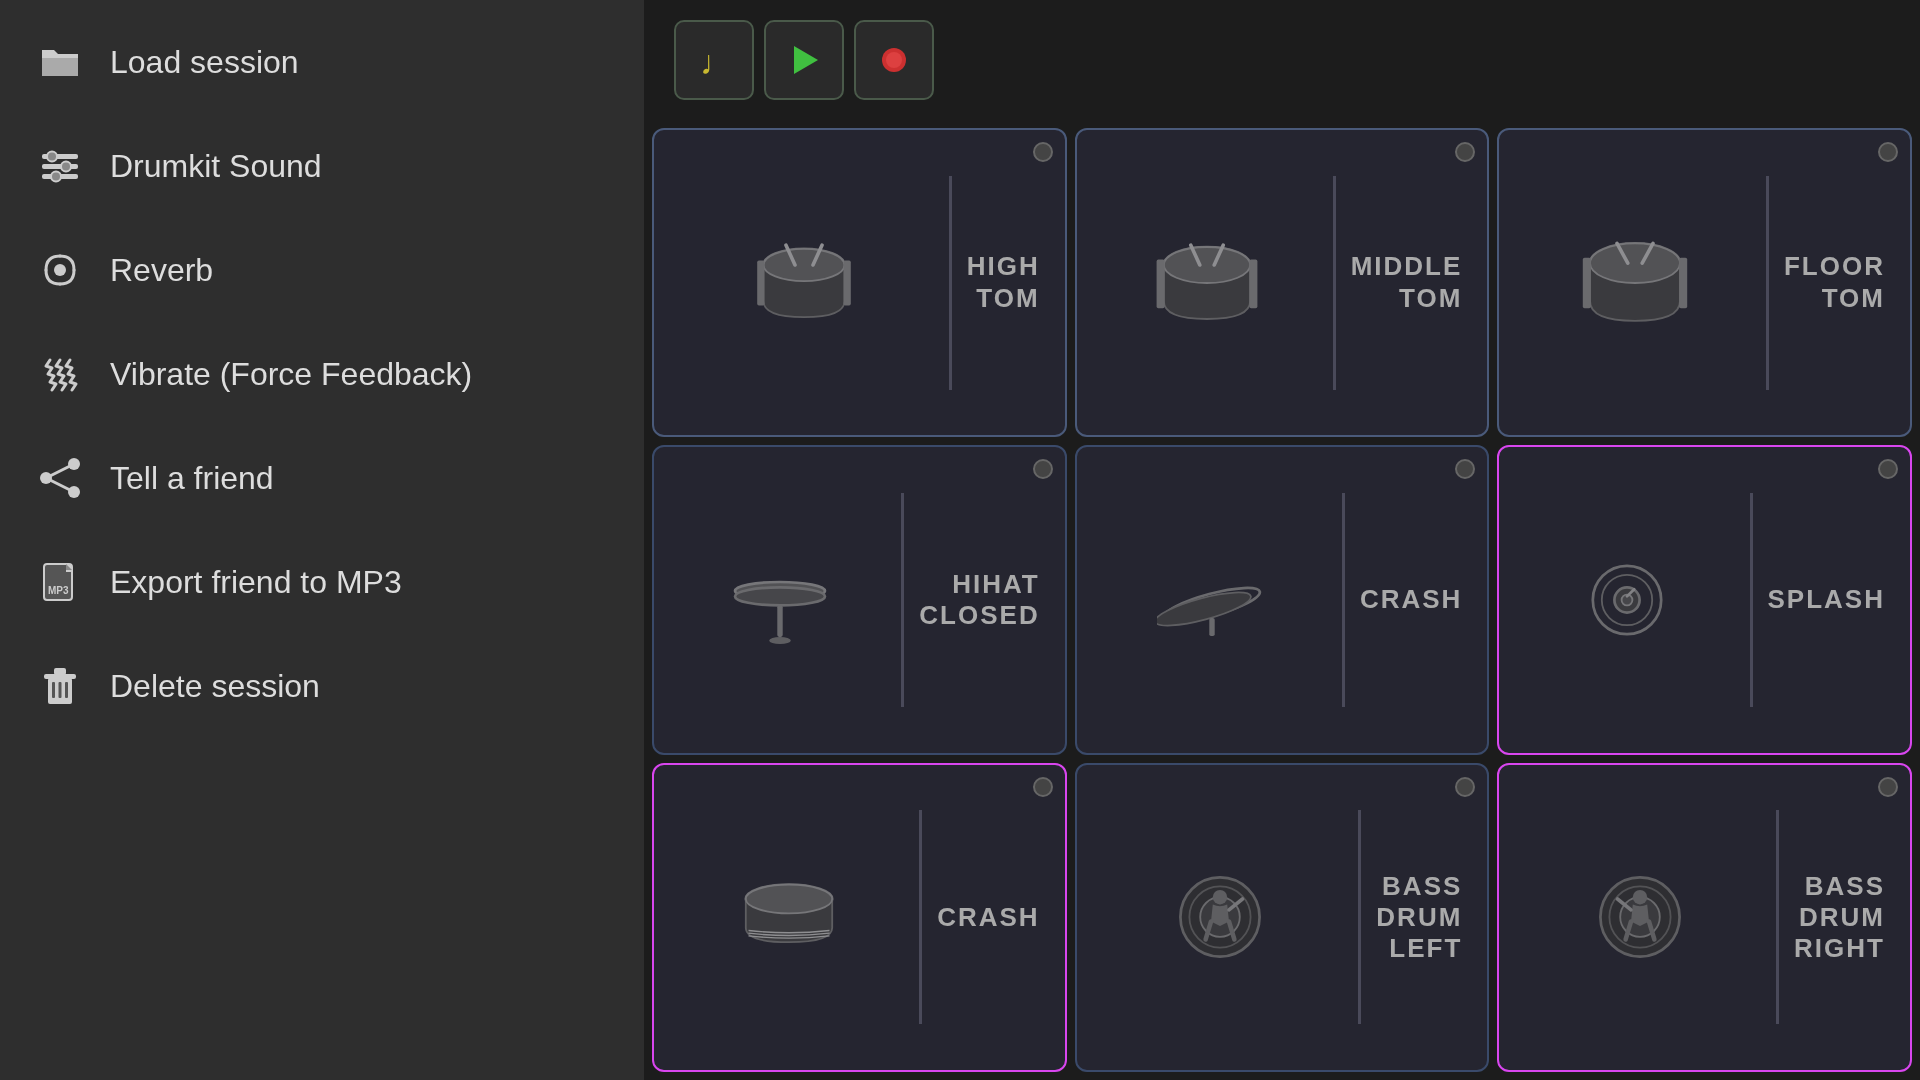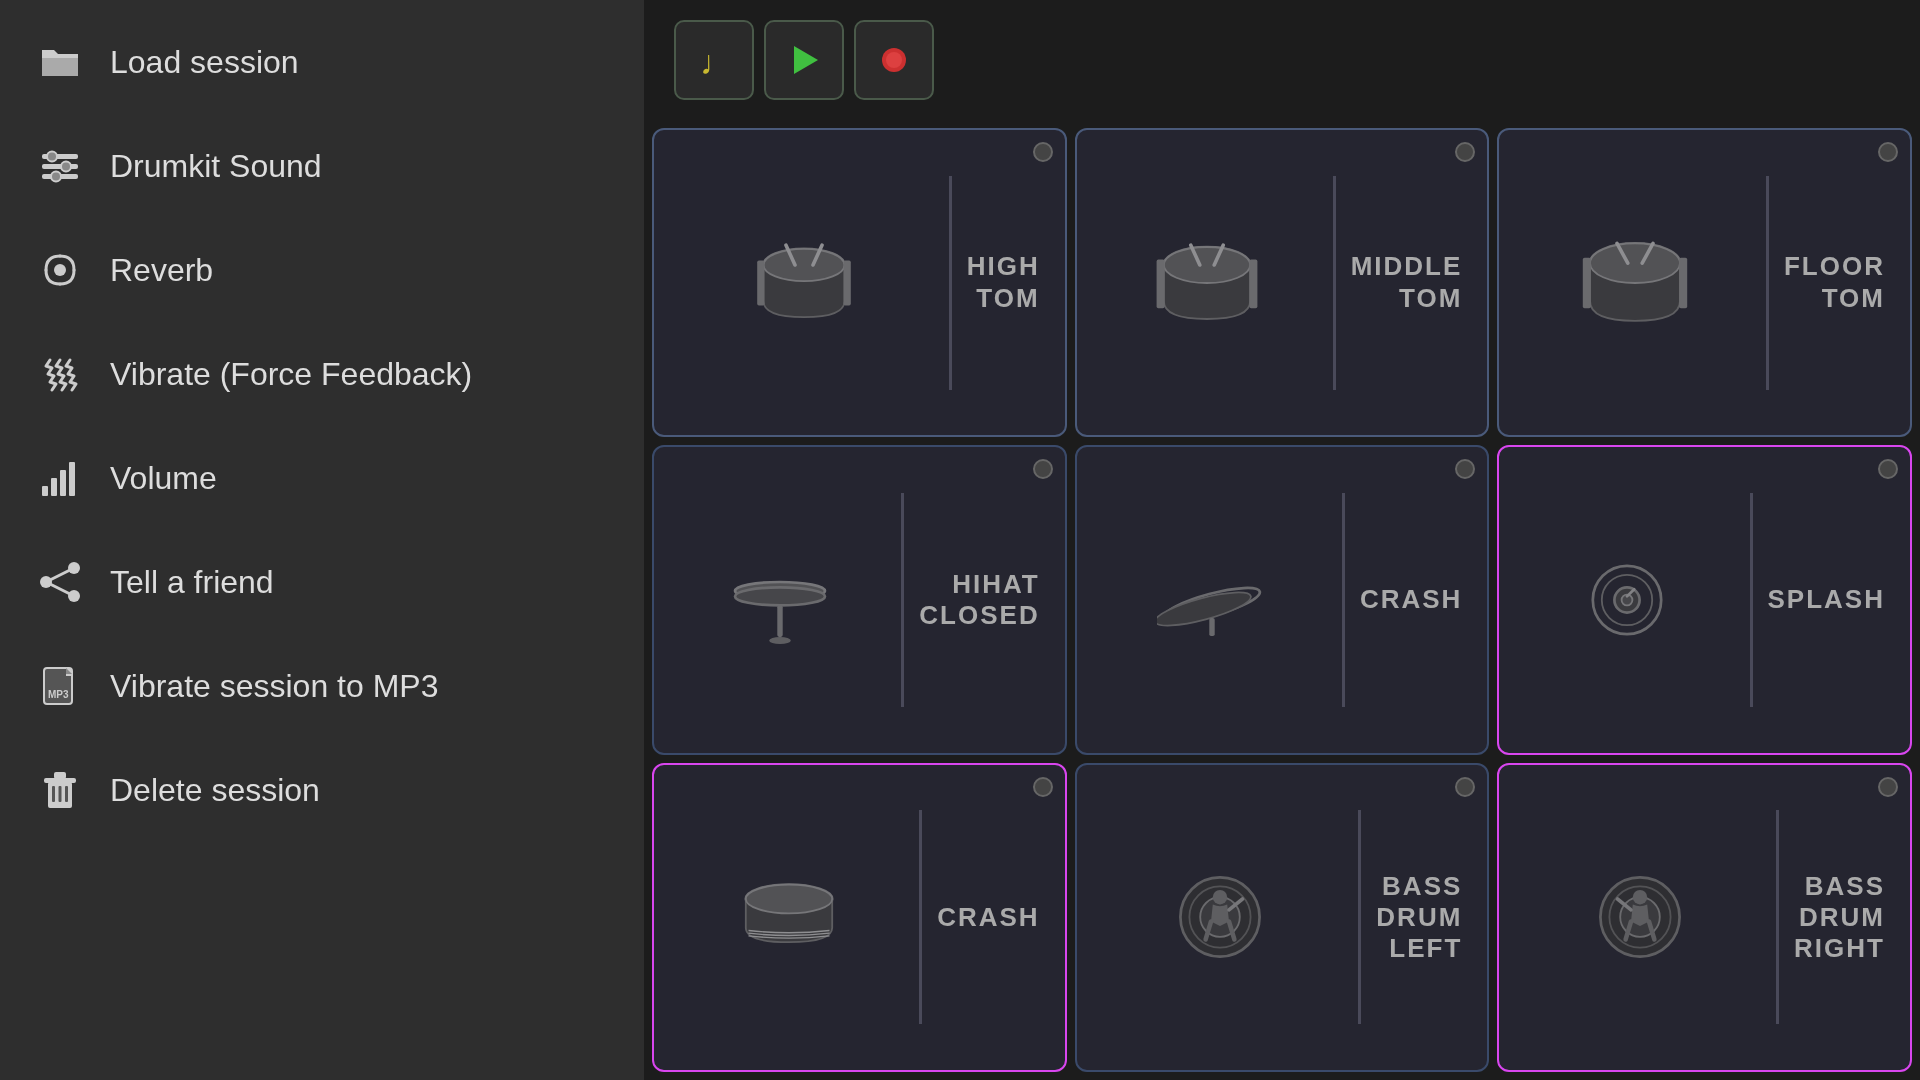--- a/index.html
+++ b/index.html
@@ -204,31 +204,20 @@
     <div class="menu-icon">
       <svg width="44" height="44" viewBox="0 0 44 44" fill="none">
         <path d="M12 8 L8 14 L14 16 L10 22 L16 24 L12 30 L18 32 L14 38" stroke="#cccccc" stroke-width="3" fill="none" stroke-linecap="round" stroke-linejoin="round"></path>
         <path d="M22 8 L18 14 L24 16 L20 22 L26 24 L22 30 L28 32 L24 38" stroke="#cccccc" stroke-width="3" fill="none" stroke-linecap="round" stroke-linejoin="round"></path>
         <path d="M32 8 L28 14 L34 16 L30 22 L36 24 L32 30 L38 32 L34 38" stroke="#cccccc" stroke-width="3" fill="none" stroke-linecap="round" stroke-linejoin="round"></path>
       </svg>
     </div>
     <span class="menu-label">Vibrate (Force Feedback)</span>
   </div>
 
-  <div class="menu-item">
-    <div class="menu-icon">
-      <svg width="44" height="44" viewBox="0 0 44 44" fill="none">
-        <rect x="4" y="30" width="6" height="10" rx="1" fill="#cccccc"></rect>
-        <rect x="13" y="22" width="6" height="18" rx="1" fill="#cccccc"></rect>
-        <rect x="22" y="14" width="6" height="26" rx="1" fill="#cccccc"></rect>
-        <rect x="31" y="6" width="6" height="34" rx="1" fill="#cccccc"></rect>
-      </svg>
-    </div>
-    <span class="menu-label">Volume</span>
-  </div>
 
 
   <div class="menu-item">
     <div class="menu-icon">
       <svg width="44" height="44" viewBox="0 0 44 44" fill="none">
         <circle cx="36" cy="8" r="6" fill="#cccccc"></circle>
         <circle cx="8" cy="22" r="6" fill="#cccccc"></circle>
         <circle cx="36" cy="36" r="6" fill="#cccccc"></circle>
         <line x1="8" y1="22" x2="36" y2="8" stroke="#cccccc" stroke-width="3"></line>
         <line x1="8" y1="22" x2="36" y2="36" stroke="#cccccc" stroke-width="3"></line>
@@ -239,21 +228,21 @@
 
   <div class="menu-item">
     <div class="menu-icon">
       <svg width="44" height="44" viewBox="0 0 44 44" fill="none">
         <rect x="6" y="4" width="28" height="36" rx="3" fill="#555" stroke="#cccccc" stroke-width="2"></rect>
         <path d="M28 4 L34 4 L34 12 L28 12 Z" fill="#cccccc"></path>
         <path d="M28 4 L34 10 L28 10 Z" fill="#888"></path>
         <text x="10" y="34" font-size="10" fill="#cccccc" font-weight="bold">MP3</text>
       </svg>
     </div>
-    <span class="menu-label">Vibrate session to MP3</span>
+    <span class="menu-label">Export friend to MP3</span>
   </div>
 
   <div class="menu-item">
     <div class="menu-icon">
       <svg width="44" height="44" viewBox="0 0 44 44" fill="none">
         <rect x="10" y="14" width="24" height="26" rx="2" fill="#cccccc"></rect>
         <rect x="6" y="10" width="32" height="5" rx="2" fill="#cccccc"></rect>
         <rect x="16" y="4" width="12" height="7" rx="2" fill="#cccccc"></rect>
         <rect x="14" y="18" width="3" height="16" rx="1" fill="#555"></rect>
         <rect x="20.5" y="18" width="3" height="16" rx="1" fill="#555"></rect>

